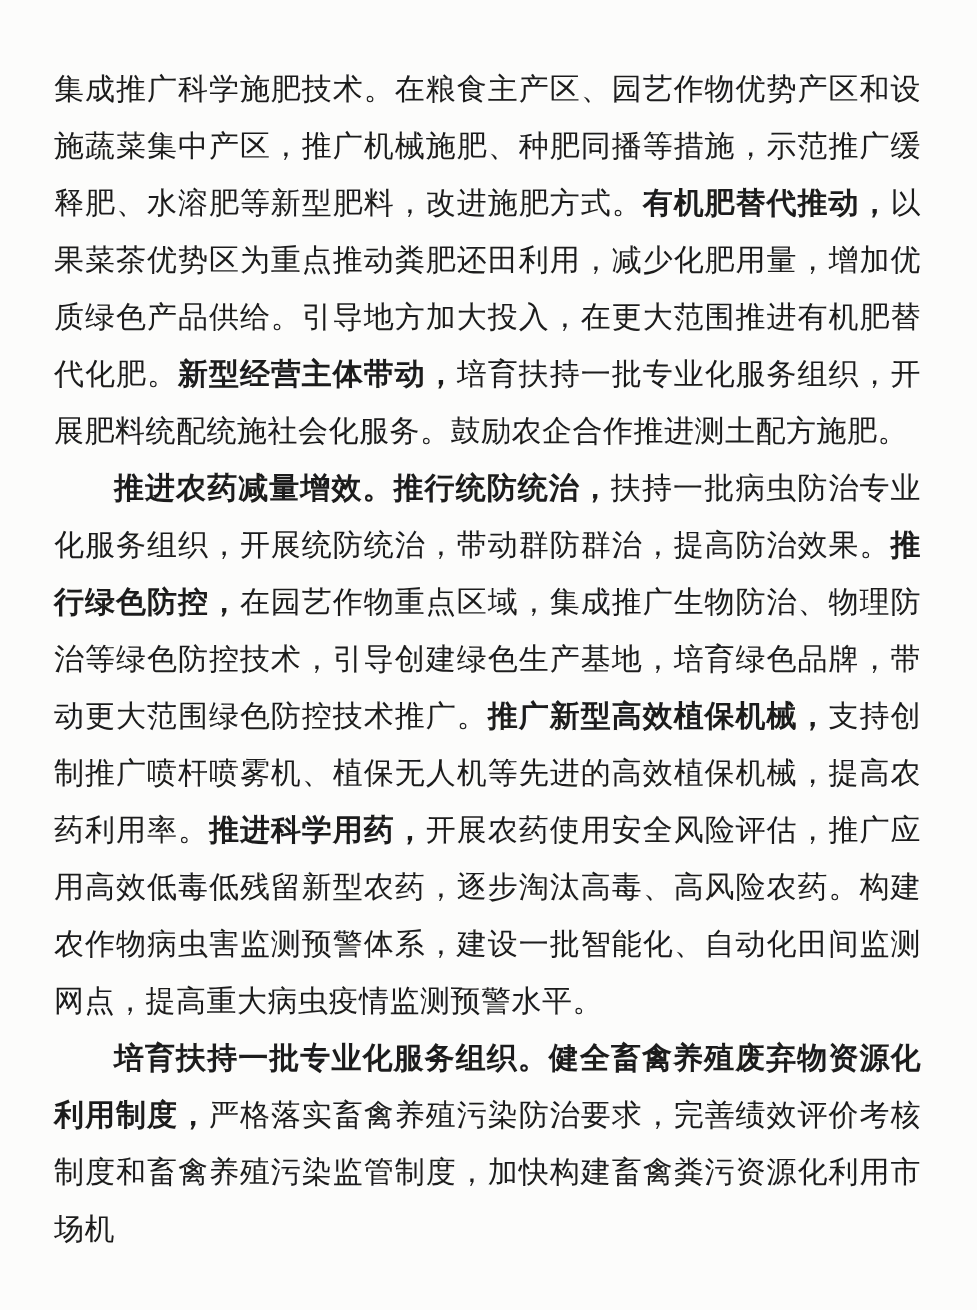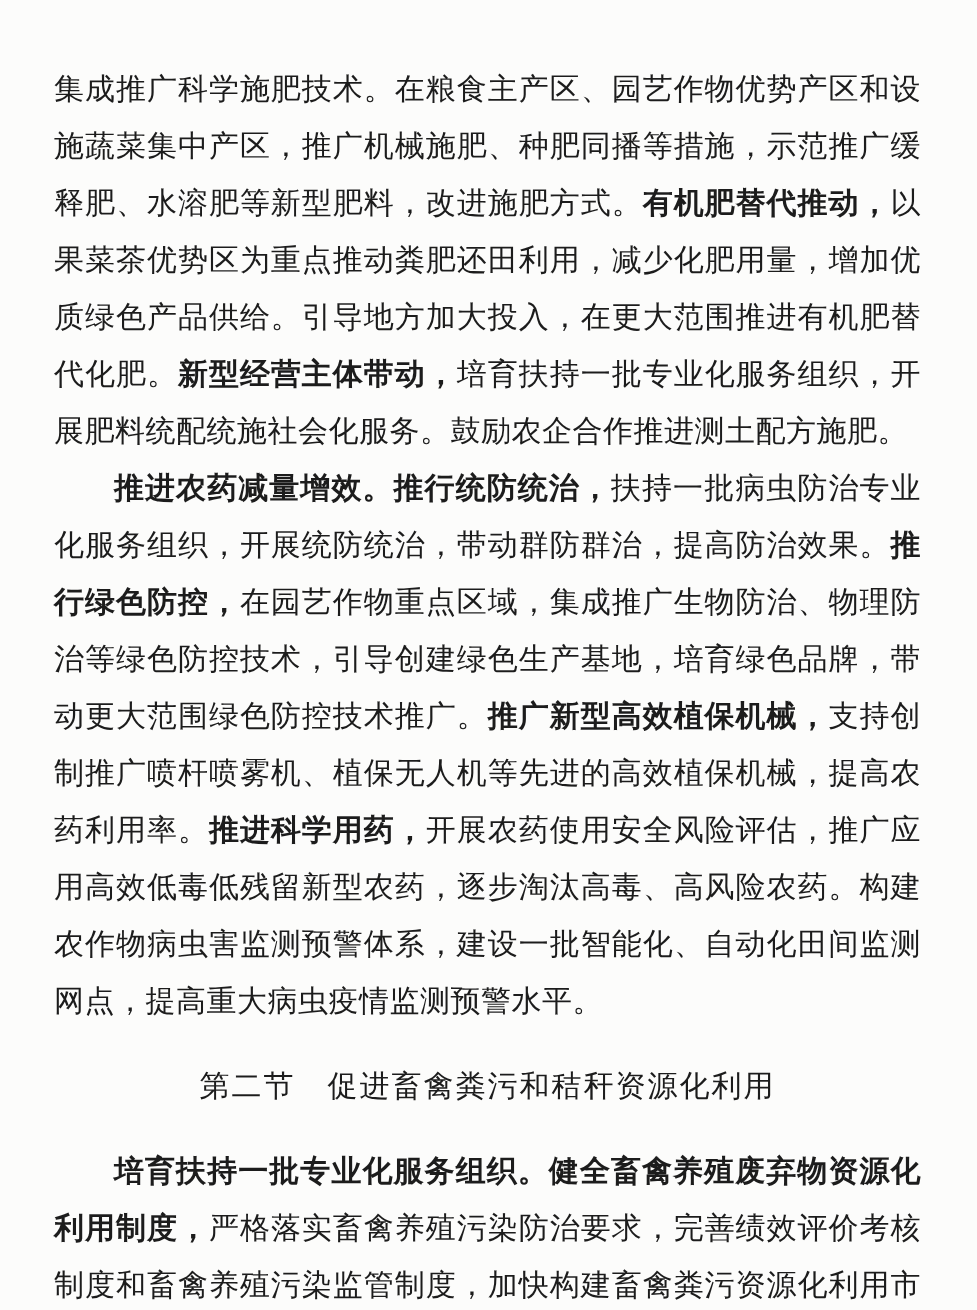--- a/index.html
+++ b/index.html
@@ -45,16 +45,15 @@
     font-weight: 700;
   }
 </style>
 </head>
 <body>
 
 <div class="page">
   <div class="content">
       <p class="body"><span class="run">集成推广科学施肥技术。在粮食主产区、园艺作物优势产区和设施蔬菜集中产区，推广机械施肥、种肥同播等措施，示范推广缓释肥、水溶肥等新型肥料，改进施肥方式。</span><span class="run bold">有机肥替代推动，</span><span class="run">以果菜茶优势区为重点推动粪肥还田利用，减少化肥用量，增加优质绿色产品供给。引导地方加大投入，在更大范围推进有机肥替代化肥。</span><span class="run bold">新型经营主体带动，</span><span class="run">培育扶持一批专业化服务组织，开展肥料统配统施社会化服务。鼓励农企合作推进测土配方施肥。</span></p>
       <p class="body indent"><span class="run bold">推进农药减量增效。</span><span class="run bold">推行统防统治，</span><span class="run">扶持一批病虫防治专业化服务组织，开展统防统治，带动群防群治，提高防治效果。</span><span class="run bold">推行绿色防控，</span><span class="run">在园艺作物重点区域，集成推广生物防治、物理防治等绿色防控技术，引导创建绿色生产基地，培育绿色品牌，带动更大范围绿色防控技术推广。</span><span class="run bold">推广新型高效植保机械，</span><span class="run">支持创制推广喷杆喷雾机、植保无人机等先进的高效植保机械，提高农药利用率。</span><span class="run bold">推进科学用药，</span><span class="run">开展农药使用安全风险评估，推广应用高效低毒低残留新型农药，逐步淘汰高毒、高风险农药。构建农作物病虫害监测预警体系，建设一批智能化、自动化田间监测网点，提高重大病虫疫情监测预警水平。</span></p>
-      <p class="heading"><span class="run">第二节　促进畜禽粪污和秸秆资源化利用</span></p>
       <p class="body indent"><span class="run bold">培育扶持一批专业化服务组织。</span><span class="run bold">健全畜禽养殖废弃物资源化利用制度，</span><span class="run">严格落实畜禽养殖污染防治要求，完善绩效评价考核制度和畜禽养殖污染监管制度，加快构建畜禽粪污资源化利用市场机</span></p>
     </div>
 </div>
 
 </body></html>

